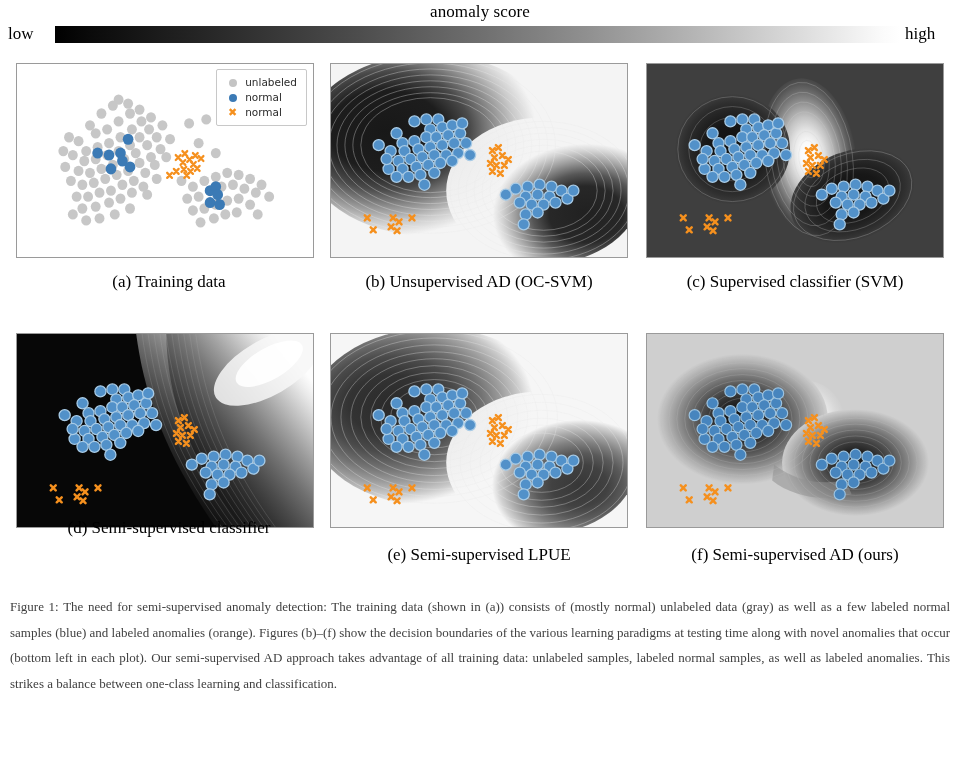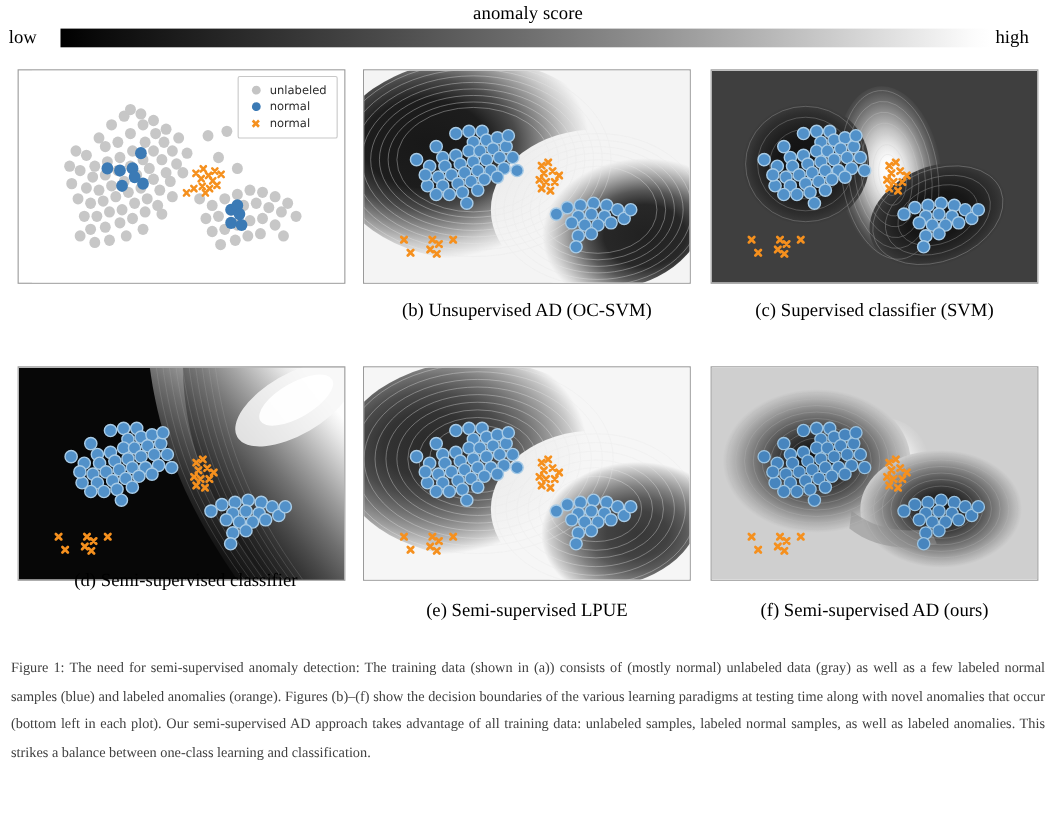--- a/index.html
+++ b/index.html
@@ -223,20 +223,21 @@
       <div class="lg-row">
         <span class="lg-sym"><span class="dot dot-blue"></span></span>
         <span>normal</span>
       </div>
       <div class="lg-row">
         <span class="lg-sym xmark">✖</span>
         <span>normal</span>
       </div>
     </div>
   </div>
+  <div class="caption c-a">(a) Training data</div>
 
   <div class="panel p-b">
     <svg viewBox="0 0 298 195" preserveAspectRatio="none">
       <defs>
         <radialGradient id="bgB1" cx="33%" cy="42%" r="58%">
           <stop offset="0%" stop-color="#181818"></stop>
             <stop offset="38%" stop-color="#1d1d1d"></stop>
           <stop offset="56%" stop-color="#4a4a4a"></stop>
             <stop offset="72%" stop-color="#8f8f8f"></stop>
           <stop offset="86%" stop-color="#cacaca"></stop>

